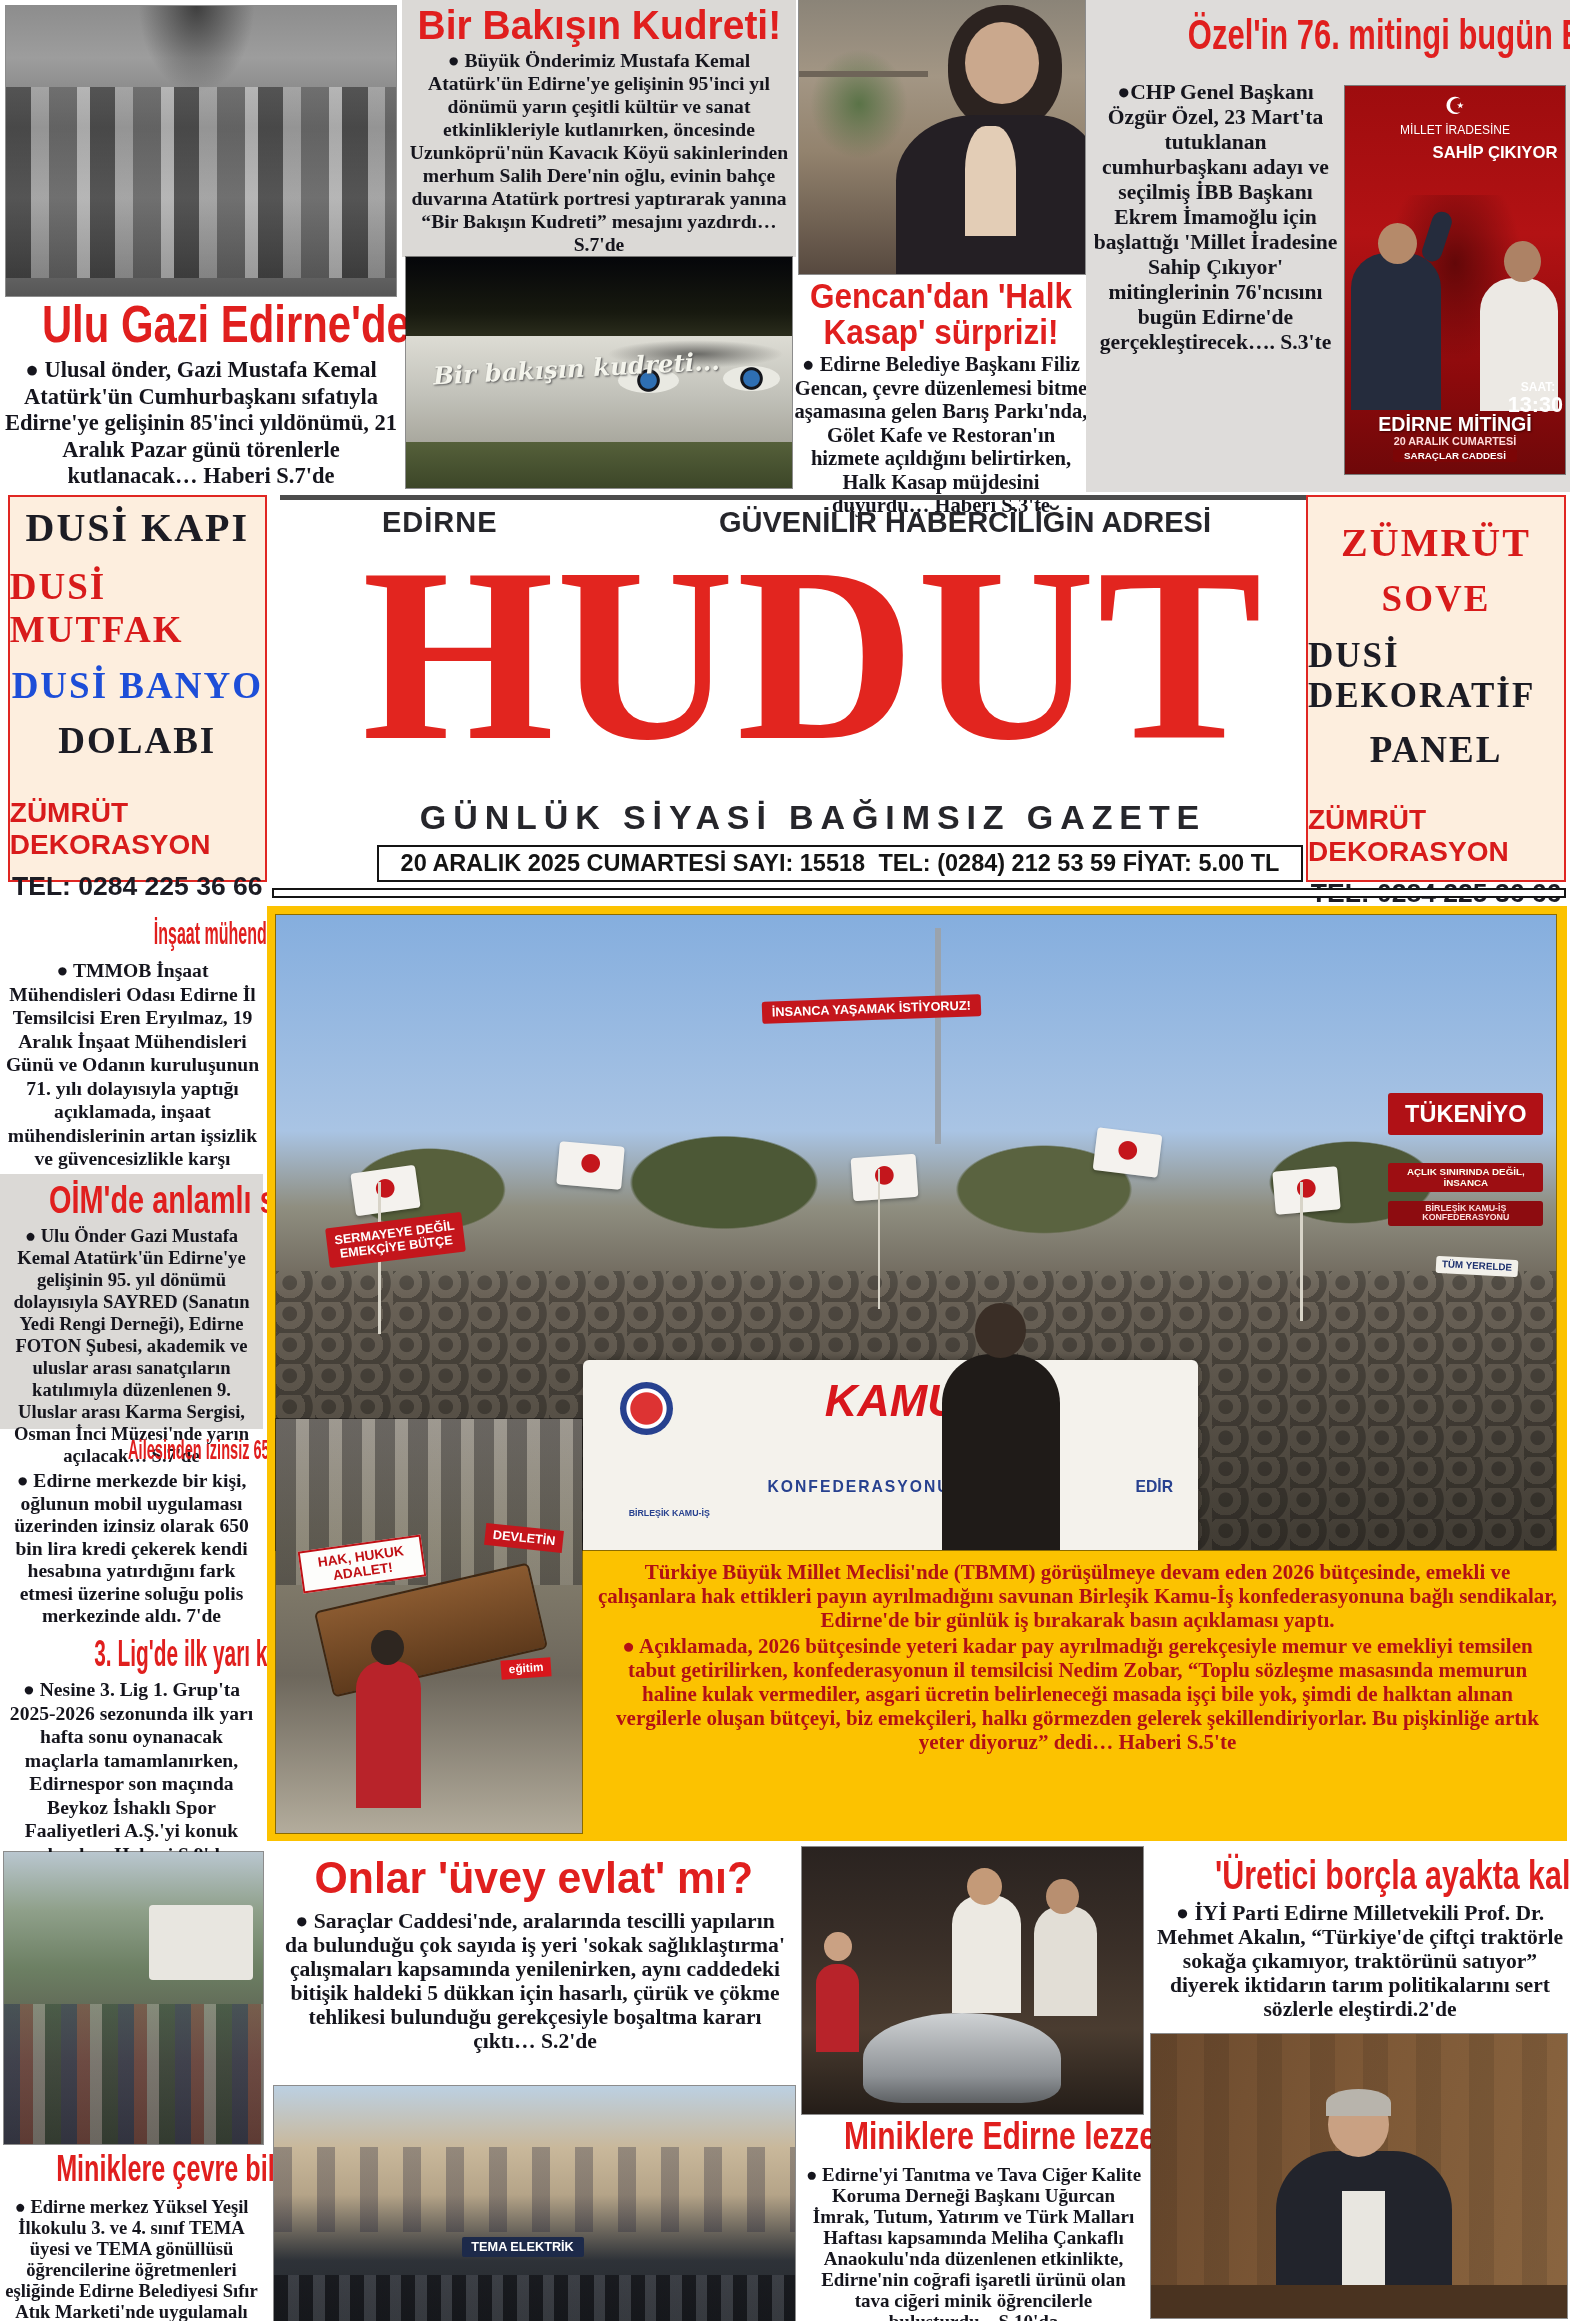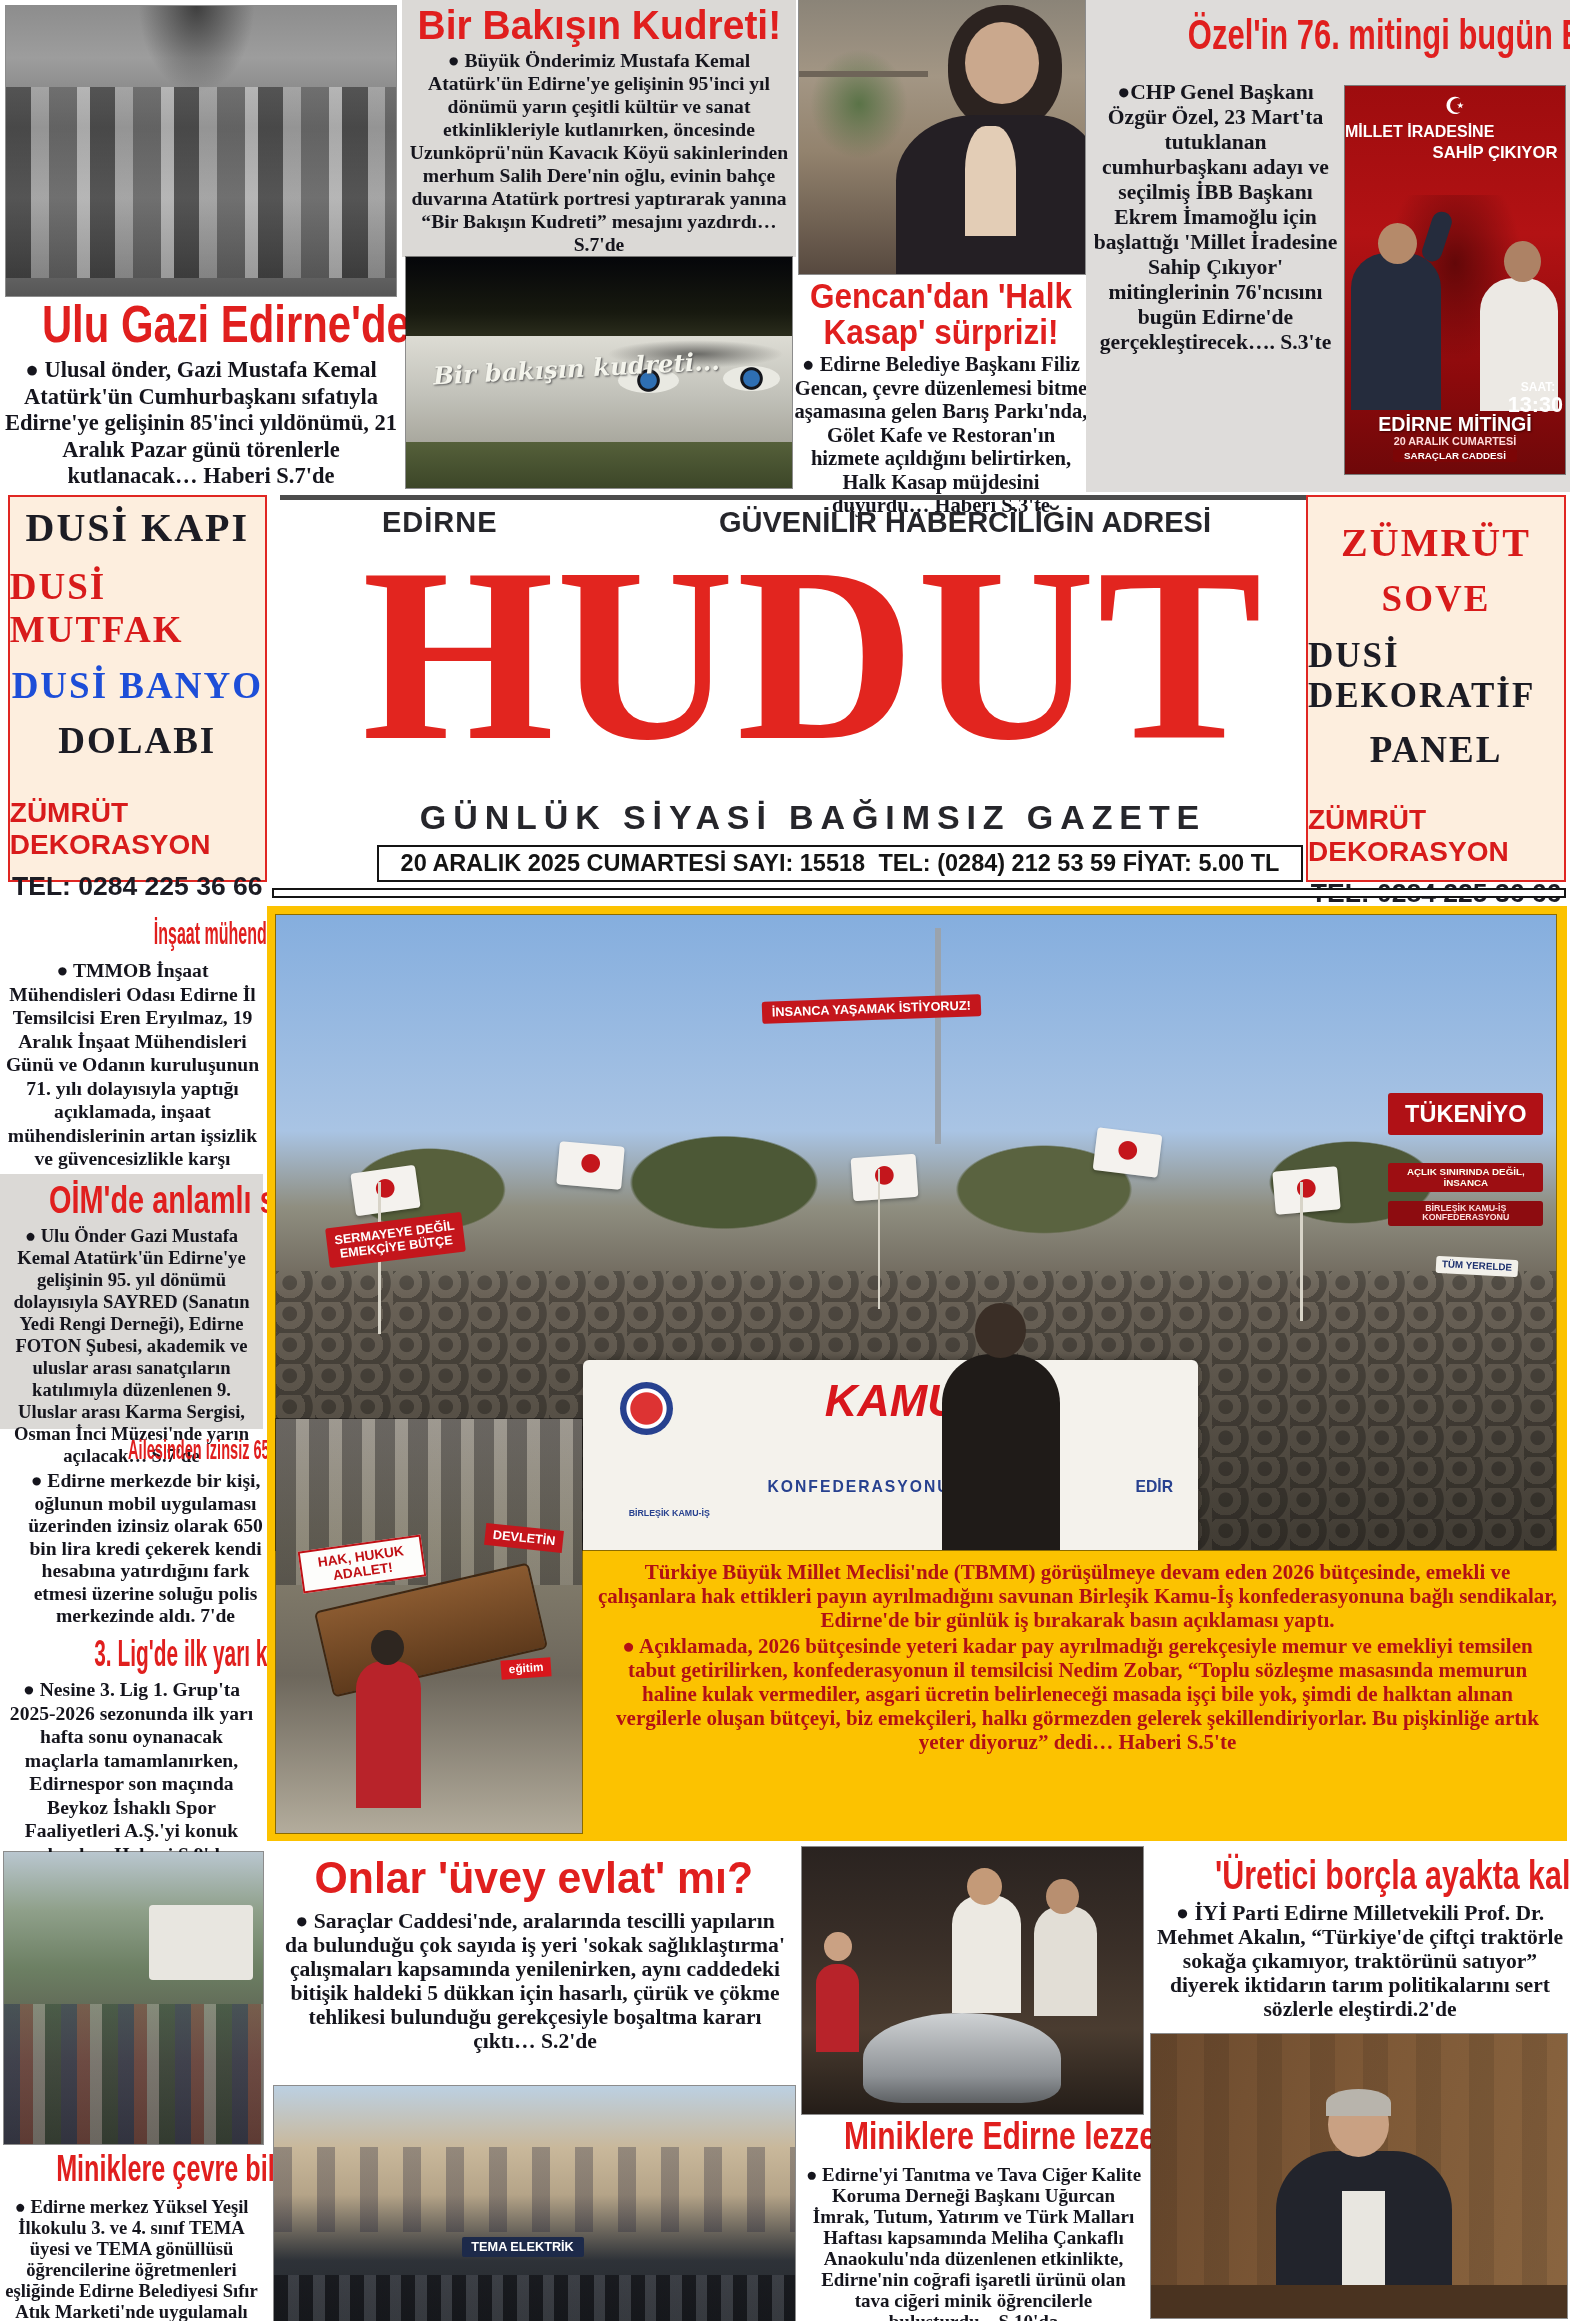--- a/index.html
+++ b/index.html
@@ -76,21 +76,21 @@
   <div class="abs" style="left:1086px;top:0;width:484px;height:492px;background:#dedcda;"></div>
   <div class="abs hl" style="left:1088px;top:11.8px;width:482px;font-size:43px;">
     <span class="cx" style="--sx:.72">Özel'in 76. mitingi bugün Edirne'de</span>
   </div>
   <div class="abs bt" style="left:1090px;top:80px;width:251px;font-size:21.6px;line-height:25px;">●CHP Genel Başkanı Özgür Özel, 23 Mart'ta tutuklanan cumhurbaşkanı adayı ve seçilmiş İBB Başkanı Ekrem İmamoğlu için başlattığı 'Millet İradesine Sahip Çıkıyor' mitinglerinin 76'ncısını bugün Edirne'de gerçekleştirecek…. S.3'te</div>
 
   <div class="photo" style="left:1345px;top:86px;width:220px;height:388px;
               background:linear-gradient(180deg,#9e0c0e 0%,#b31214 38%,#8c0a0c 75%,#6f0809 100%);">
     <div class="abs" style="left:18%;top:28%;width:64%;height:44%;background:radial-gradient(ellipse at 50% 40%,rgba(40,0,0,.55),transparent 68%);"></div>
     <div class="abs" style="left:0;top:5.9px;width:100%;text-align:center;color:#fff;font-size:23.5px;">☪</div>
-    <div class="abs" style="left:0;top:37px;width:100%;color:#fff;font-weight:bold;font-size:16px;">MİLLET İRADESİNE</div>
+    <div class="abs" style="left:0;top:37px;width:100%;text-align:center;color:#fff;font-weight:normal;font-size:12px;">MİLLET İRADESİNE</div>
     <div class="abs" style="left:0;top:57px;width:100%;text-align:center;color:#fff;font-weight:bold;font-size:16.7px;padding-left:40px;">SAHİP ÇIKIYOR</div>
     <div class="sil" style="left:5.9px;top:167px;width:90px;height:157px;border-radius:35px 35px 0 0;background:#252c3d;"></div>
     <div class="sil" style="left:33px;top:137px;width:39px;height:41px;border-radius:50%;background:#b58a6a;"></div>
     <div class="sil" style="left:82px;top:125px;width:19.6px;height:51px;border-radius:9.8px;background:#252c3d;transform:rotate(18deg);"></div>
     <div class="sil" style="left:135px;top:192px;width:78px;height:133px;border-radius:33px 33px 0 0;background:#ece9e4;"></div>
     <div class="sil" style="left:159px;top:155px;width:37px;height:41px;border-radius:50%;background:#ad8265;"></div>
     <div class="abs" style="left:0;top:327px;width:100%;text-align:center;color:#fff;font-weight:bold;font-size:19.6px;text-shadow:1px 1px 2px #400;">EDİRNE MİTİNGİ</div>
     <div class="abs" style="left:0;top:349px;width:100%;text-align:center;color:#ffd9d9;font-weight:bold;font-size:10.8px;">20 ARALIK CUMARTESİ</div>
     <div class="abs" style="left:22%;top:363px;width:56%;background:#7c0506;color:#fff;font-weight:bold;font-size:9.8px;
                 text-align:center;border-radius:2.9px;padding:1px 0;">SARAÇLAR CADDESİ</div>
@@ -144,21 +144,21 @@
 
   <div class="abs" style="left:0;top:1174px;width:263px;height:255px;background:#dbd9d6;"></div>
   <div class="abs hl" style="left:0;top:1180px;width:263px;font-size:39px;">
     <span class="cx" style="--sx:.74">OİM'de anlamlı sergi</span>
   </div>
   <div class="abs bt" style="left:2px;top:1225px;width:259px;font-size:18.6px;line-height:22px;">● Ulu Önder Gazi Mustafa Kemal Atatürk'ün Edirne'ye gelişinin 95. yıl dönümü dolayısıyla SAYRED (Sanatın Yedi Rengi Derneği), Edirne FOTON Şubesi, akademik ve uluslar arası sanatçıların katılımıyla düzenlenen 9. Uluslar arası Karma Sergisi, Osman İnci Müzesi'nde yarın açılacak… S.7'de</div>
 
   <div class="abs hl" style="left:0;top:1435px;width:265px;font-size:28px;">
     <span class="cx" style="--sx:.52">Ailesinden izinsiz 650 bin lira kredi çekti</span>
   </div>
-  <div class="abs bt" style="left:16px;top:1470px;width:259px;font-size:19.6px;line-height:22.5px;">● Edirne merkezde bir kişi, oğlunun mobil uygulaması üzerinden izinsiz olarak 650 bin lira kredi çekerek kendi hesabına yatırdığını fark etmesi üzerine soluğu polis merkezinde aldı. 7'de</div>
+  <div class="abs bt" style="left:2px;top:1470px;width:259px;font-size:19.6px;line-height:22.5px;">● Edirne merkezde bir kişi, oğlunun mobil uygulaması üzerinden izinsiz olarak 650 bin lira kredi çekerek kendi hesabına yatırdığını fark etmesi üzerine soluğu polis merkezinde aldı. 7'de</div>
 
   <div class="abs hl" style="left:0;top:1635px;width:265px;font-size:36px;">
     <span class="cx" style="--sx:.58">3. Lig'de ilk yarı kapanıyor</span>
   </div>
   <div class="abs bt" style="left:2px;top:1678px;width:259px;font-size:19.6px;line-height:23.5px;">● Nesine 3. Lig 1. Grup'ta 2025-2026 sezonunda ilk yarı hafta sonu oynanacak maçlarla tamamlanırken, Edirnespor son maçında Beykoz İshaklı Spor Faaliyetleri A.Ş.'yi konuk edecek… Haberi S.9'da</div>
 
   <div class="ybg" style="left:267px;top:906px;width:1300px;height:935px;"></div>
 
   <div class="photo" style="left:276px;top:915px;width:1280px;height:635px;
               background:linear-gradient(180deg,#85aede 0%,#a9c4e4 34%,#8f8e80 46%,#6a6257 60%,#403b33 100%);">

